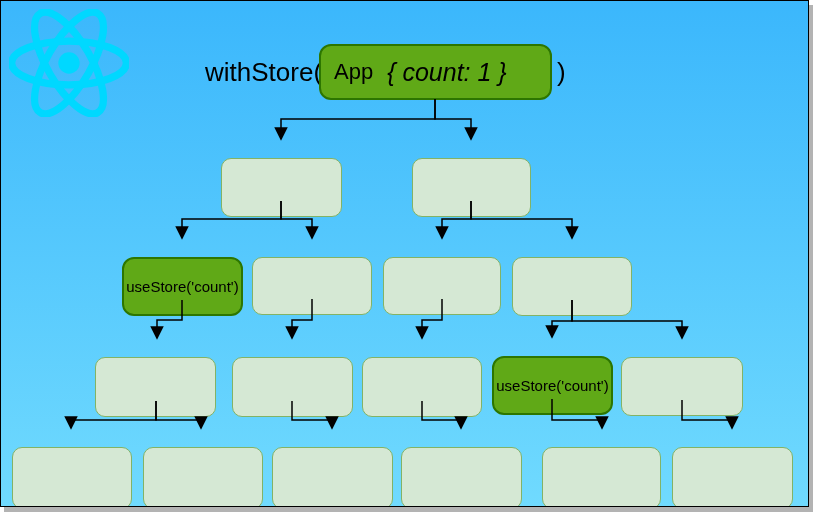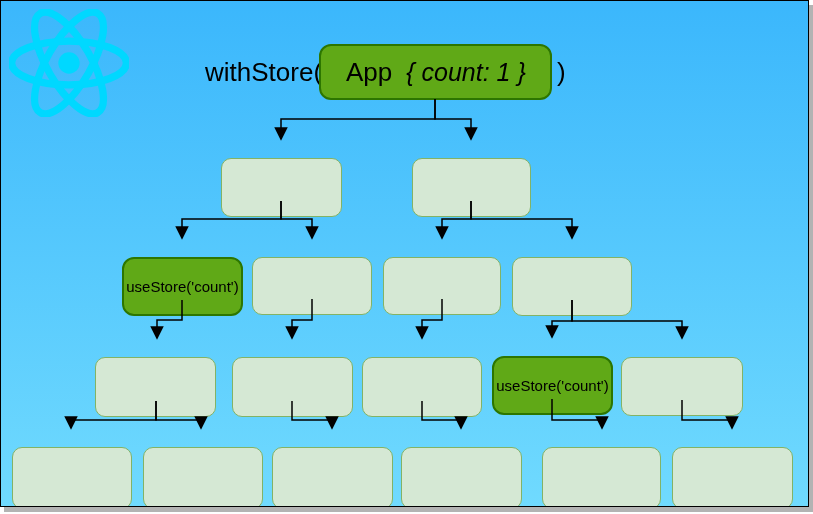--- a/index.html
+++ b/index.html
@@ -25,21 +25,21 @@
   }
   #title-prefix{left:204px;}
   #title-suffix{left:556px;}
 
   .app-box{
     position:absolute;left:318px;top:43px;width:233px;height:56px;
     box-sizing:border-box;border-radius:12px;
     background:var(--store-fill);border:2px solid var(--store-border);
     display:flex;align-items:center;
   }
-  .app-label{font-size:26px;color:var(--text-color);margin-left:25px;}
+  .app-label{font-size:22px;color:var(--text-color);margin-left:13px;}
   .app-state{font-size:25px;font-style:italic;color:var(--text-color);margin-left:14px;}
 
   #nodes-layer{position:absolute;left:0;top:16px;width:100%;height:100%;text-align:right;}
   .node{
     position:absolute;box-sizing:border-box;border-radius:10px;
     display:flex;align-items:center;justify-content:center;
     font-size:15px;color:var(--text-color);white-space:nowrap;
   }
   .node.plain{background:var(--node-fill);border:1px solid var(--node-border);}
   .node.store{background:var(--store-fill);border:2px solid var(--store-border);border-radius:12px;}

